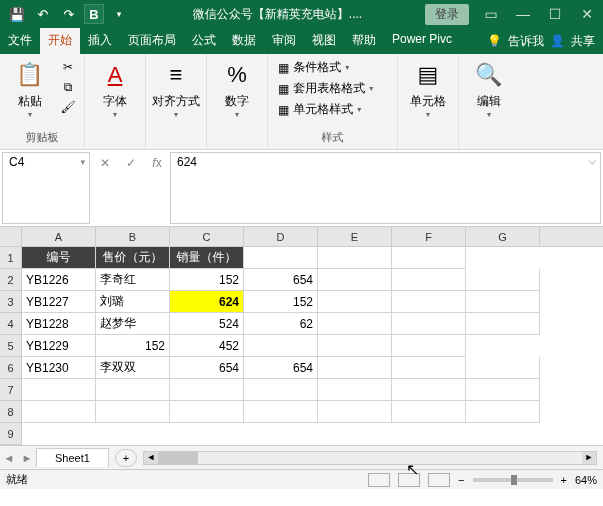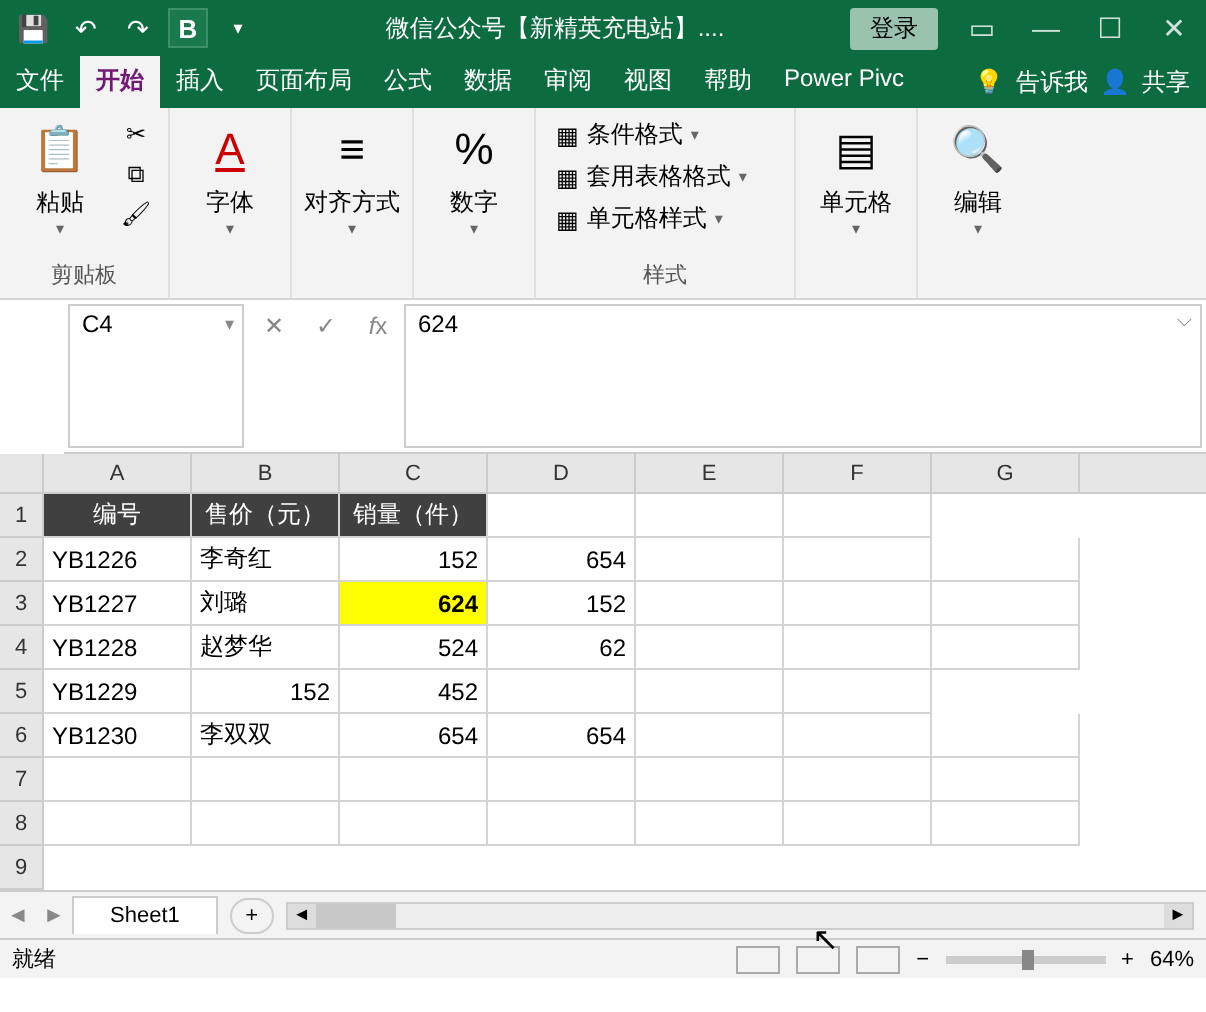--- a/index.html
+++ b/index.html
@@ -4,46 +4,46 @@
 <style>
 * { margin: 0; padding: 0; box-sizing: border-box; font-family: "Microsoft YaHei", "Segoe UI", sans-serif; }
 body { width: 603px; height: 506px; background: #fff; overflow: hidden; font-size: 12px; }
 
 
 .titlebar { height: 28px; background: #0c6b3f; display: flex; align-items: center; color: #fff; }
 .titlebar .qat { display: flex; align-items: center; gap: 4px; padding: 0 6px; }
 .qat-item { width: 22px; height: 22px; display: flex; align-items: center; justify-content: center; font-size: 13px; color: #fff; cursor: pointer; }
 .qat-item.boxed { background: #1a7a4e; border: 1px solid #3c9067; font-weight: bold; width: 20px; height: 20px; }
 .titlebar .docname { flex: 1; text-align: center; font-size: 12px; overflow: hidden; white-space: nowrap; }
-.titlebar .login-btn { background: #9ac3ae; color: #000000; padding: 2px 10px; margin: 0 6px; border-radius: 2px; cursor: pointer; }
+.titlebar .login-btn { background: #9ac3ae; color: #404040; padding: 2px 10px; margin: 0 6px; border-radius: 2px; cursor: pointer; }
 .titlebar .winbtns { display: flex; }
 .winbtn { width: 32px; height: 28px; display: flex; align-items: center; justify-content: center; font-size: 14px; color: #cfe0d6; cursor: pointer; }
 
 
 .menubar { height: 26px; background: #0c6b3f; display: flex; align-items: stretch; color: #fff; font-size: 12px; }
 .menubar .tab { padding: 4px 8px; cursor: pointer; }
-.menubar .tab.active { background: #f3f3f3; color: #701a75; font-weight: bold; }
+.menubar .tab.active { background: #f3f3f3; color: #c2410c; font-weight: normal; }
 .menubar .spacer { flex: 1; }
 .menubar .right { display: flex; align-items: center; gap: 6px; padding-right: 8px; }
 
 
 .ribbon { height: 96px; background: #f3f3f3; border-bottom: 1px solid #d6d6d6; display: flex; }
 .group { border-right: 1px solid #e0e0e0; display: flex; flex-direction: column; align-items: center; justify-content: space-between; padding: 4px 6px 2px 6px; }
 .group .controls { display: flex; align-items: flex-start; gap: 4px; flex: 1; }
 .group .gname { font-size: 11px; color: #555; text-align: center; padding: 2px 0; }
 .bigbtn { display: flex; flex-direction: column; align-items: center; justify-content: center; width: 48px; height: 62px; cursor: pointer; }
 .bigicon { width: 32px; height: 32px; display: flex; align-items: center; justify-content: center; font-size: 22px; margin-bottom: 2px; }
 .drop { font-size: 8px; color: #666; }
 .smallcol { display: flex; flex-direction: column; gap: 2px; }
 .smallbtn { width: 20px; height: 18px; display: flex; align-items: center; justify-content: center; font-size: 12px; cursor: pointer; }
 .stylelist { display: flex; flex-direction: column; gap: 2px; font-size: 12px; }
 .styleitem { display: flex; align-items: center; gap: 4px; cursor: pointer; padding: 1px 4px; }
 
 
-.fbar { display: flex; border-bottom: 1px solid #ccc; background: #fff; margin-left: 32px; }
+.fbar { display: flex; border-bottom: 1px solid #ccc; background: #fff; }
 .namebox { width: 88px; height: 72px; border: 1px solid #ccc; margin: 2px; display: flex; align-items: flex-start; padding: 2px 6px; font-size: 12px; position: relative; }
 .namebox .dd { position: absolute; right: 4px; top: 4px; font-size: 9px; color: #888; }
 .fxbtns { display: flex; align-items: flex-start; height: 72px; padding-top: 3px; }
 .fxbtn { width: 26px; height: 20px; display: flex; align-items: center; justify-content: center; color: #888; font-size: 12px; cursor: pointer; }
 .formula { flex: 1; border: 1px solid #ccc; margin: 2px 2px 2px 0; height: 72px; padding: 2px 6px; font-size: 12px; position: relative; }
 .formula .expand { position: absolute; right: 4px; top: 2px; font-size: 10px; color: #888; }
 
 
 .gridwrap { position: relative; height: 218px; display: flex; }
 .rowhdrs { width: 22px; background: #e6e6e6; border-right: 1px solid #ccc; }

